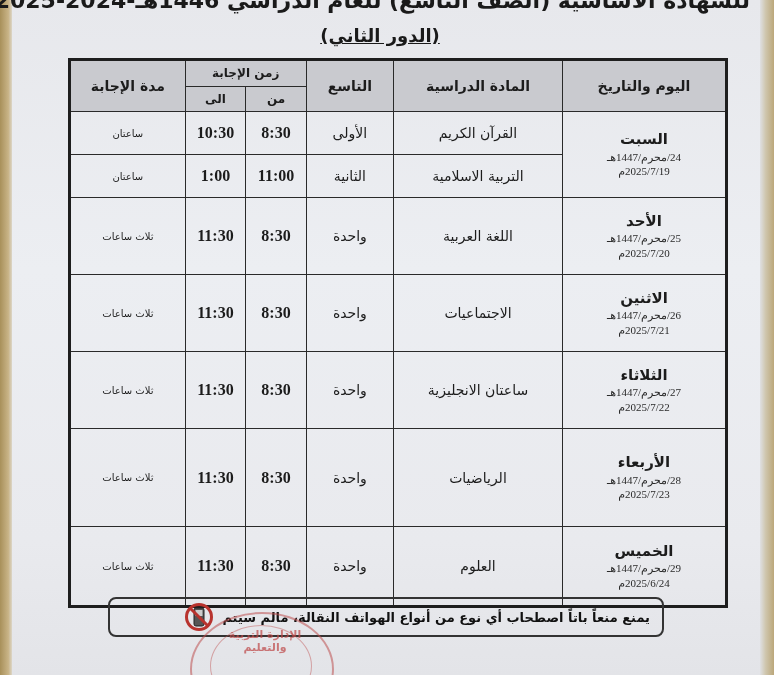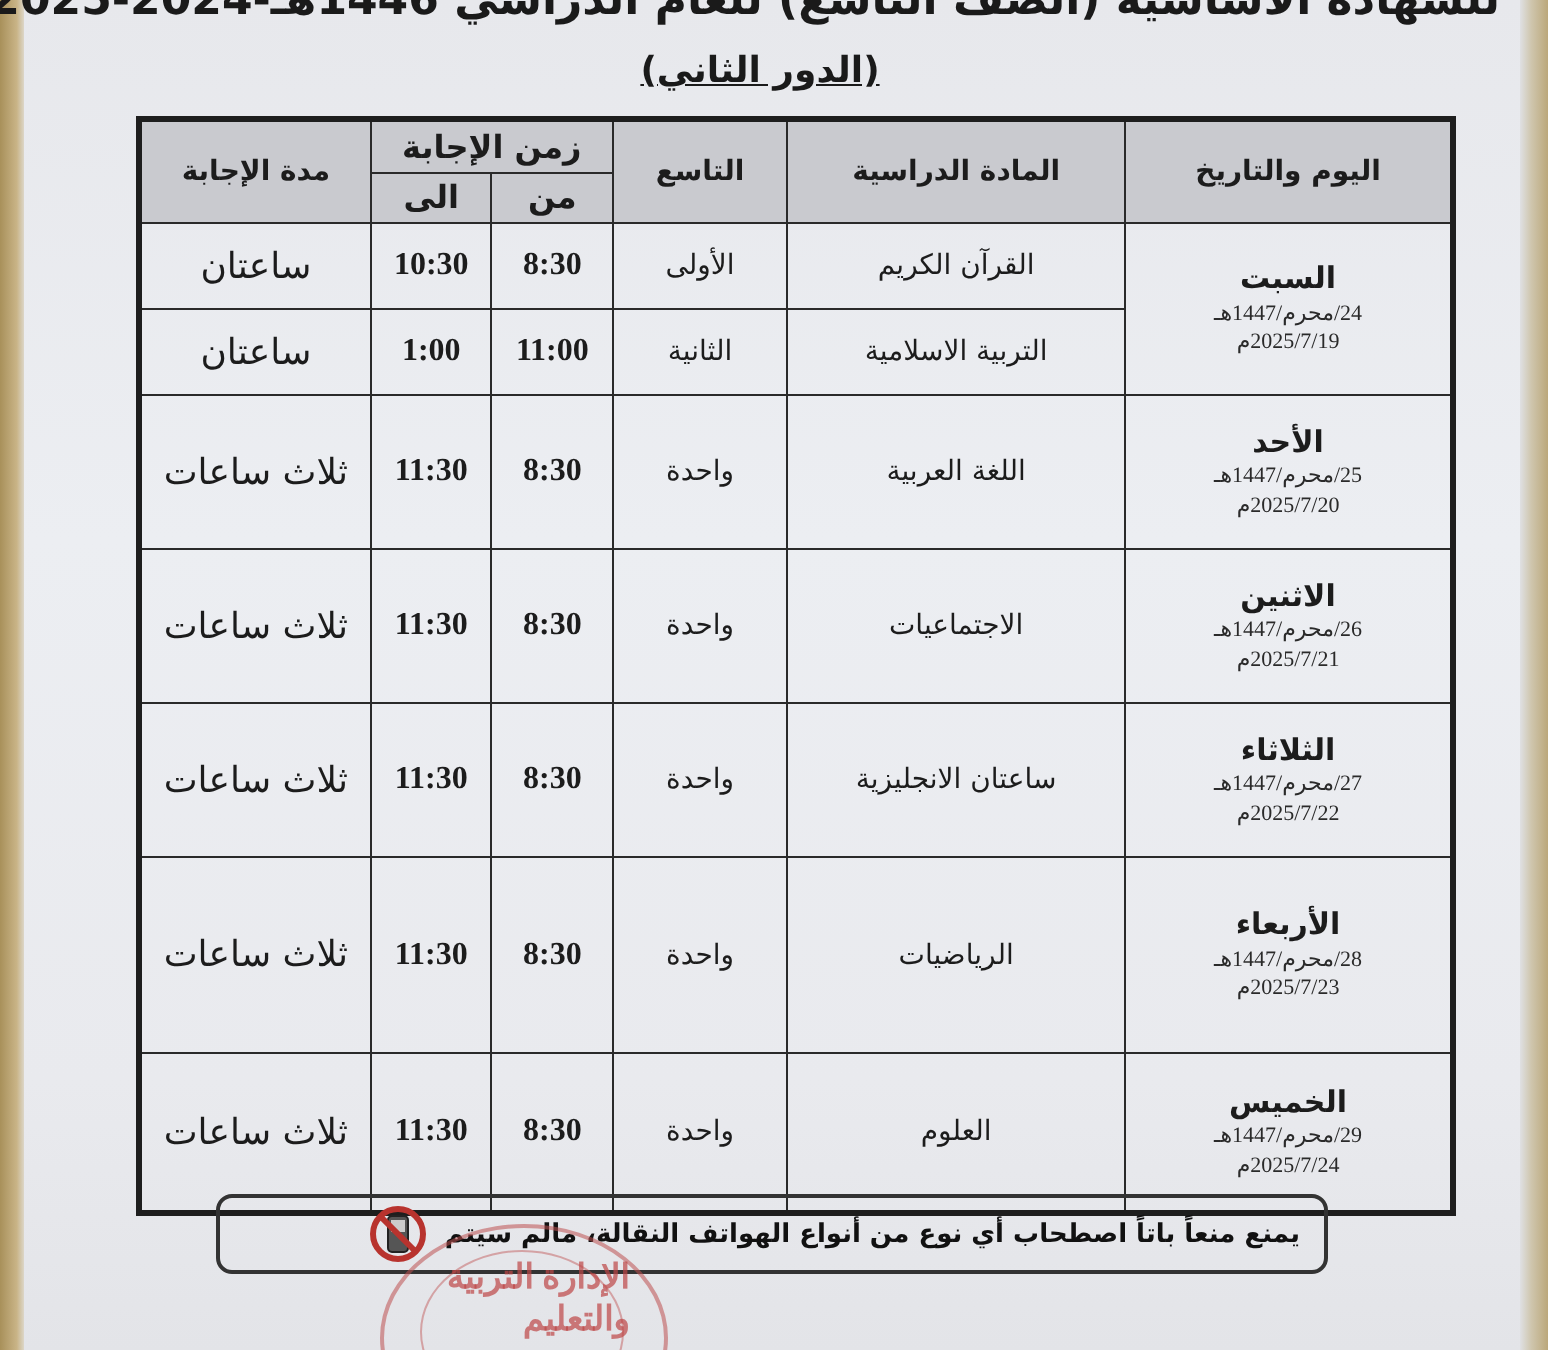--- a/index.html
+++ b/index.html
@@ -24,52 +24,52 @@
   table.sched {
     position:absolute; left:68px; top:58px; width:660px;
     border-collapse:collapse; direction:rtl;
     border:3px solid #1e1e1e;
   }
   table.sched td, table.sched th {
     border:1.5px solid #2a2a2a; text-align:center; vertical-align:middle;
     color:#1c1c1c; padding:0;
   }
   table.sched th { background:#c9cacf; font-weight:bold; font-size:14px; }
-  table.sched th.sub { font-size:16px; height:22px; }
+  table.sched th.sub { font-size:12px; height:22px; }
   th.h-day { width:164px; height:50px; }
   th.h-subject { width:170px; }
   th.h-period { width:87px; }
   th.h-from { width:60px; }
   th.h-to { width:60px; }
   th.h-dur { width:115px; }
   td { font-size:14px; background:transparent; }
   td.day-cell { line-height:1.3; }
   .day-name { font-weight:bold; font-size:15px; display:block; }
   .hijri, .greg { font-family:"Liberation Serif", serif; font-size:11px; display:block; color:#2a2a2a; }
   td.time { font-family:"Liberation Serif", serif; font-weight:bold; font-size:16px; }
   td.subject { font-size:14px; }
   td.period { font-size:14px; }
-  td.dur { font-size:18px; }
+  td.dur { font-size:10px; }
 
   .notice {
     position:absolute; left:108px; top:597px; width:556px; height:40px;
     border:2px solid #333; border-radius:8px; box-sizing:border-box;
     direction:rtl; display:flex; align-items:center; padding:0 12px;
     font-weight:bold; font-size:13px; color:#111;
   }
   .notice .txt1 { margin-left:8px; }
   .notice .txt2 { margin-right:auto; margin-left:10px; }
   .no-phone { width:30px; height:30px; }
 
   .stamp { position:absolute; left:190px; top:612px; width:140px; height:110px;
     border-radius:50%; border:2px solid rgba(190,80,80,0.55); }
   .stamp-inner { position:absolute; left:210px; top:625px; width:100px; height:80px;
     border-radius:50%; border:1.5px solid rgba(190,80,80,0.45); }
   .stamp-text { position:absolute; left:215px; top:628px; width:100px; direction:rtl;
-    text-align:right; font-size:17px; color:rgba(190,70,70,0.7); font-weight:bold;font-family:Liberation Serif, serif; }
+    text-align:center; font-size:11px; color:rgba(190,70,70,0.7); font-weight:bold; }
 </style>
 </head>
 <body>
 
 <div class="edge-left"></div>
 <div class="paper"></div>
 <div class="edge-right"></div>
 
 <div class="title1">للشهادة الأساسية (الصف التاسع) للعام الدراسي 1446هـ-2024-2025م</div>
 <div class="title2">(الدور الثاني)</div>
@@ -159,21 +159,21 @@
       <td class="period">واحدة</td>
       <td class="time">8:30</td>
       <td class="time">11:30</td>
       <td class="dur">ثلاث ساعات</td>
     </tr>
 
     <tr style="height:80px">
       <td class="day-cell">
         <span class="day-name">الخميس</span>
         <span class="hijri">29/محرم/1447هـ</span>
-        <span class="greg">2025/7/24م</span>
+        <span class="greg">2025/6/24م</span>
       </td>
       <td class="subject">العلوم</td>
       <td class="period">واحدة</td>
       <td class="time">8:30</td>
       <td class="time">11:30</td>
       <td class="dur">ثلاث ساعات</td>
     </tr>
   </tbody>
 </table>
 

